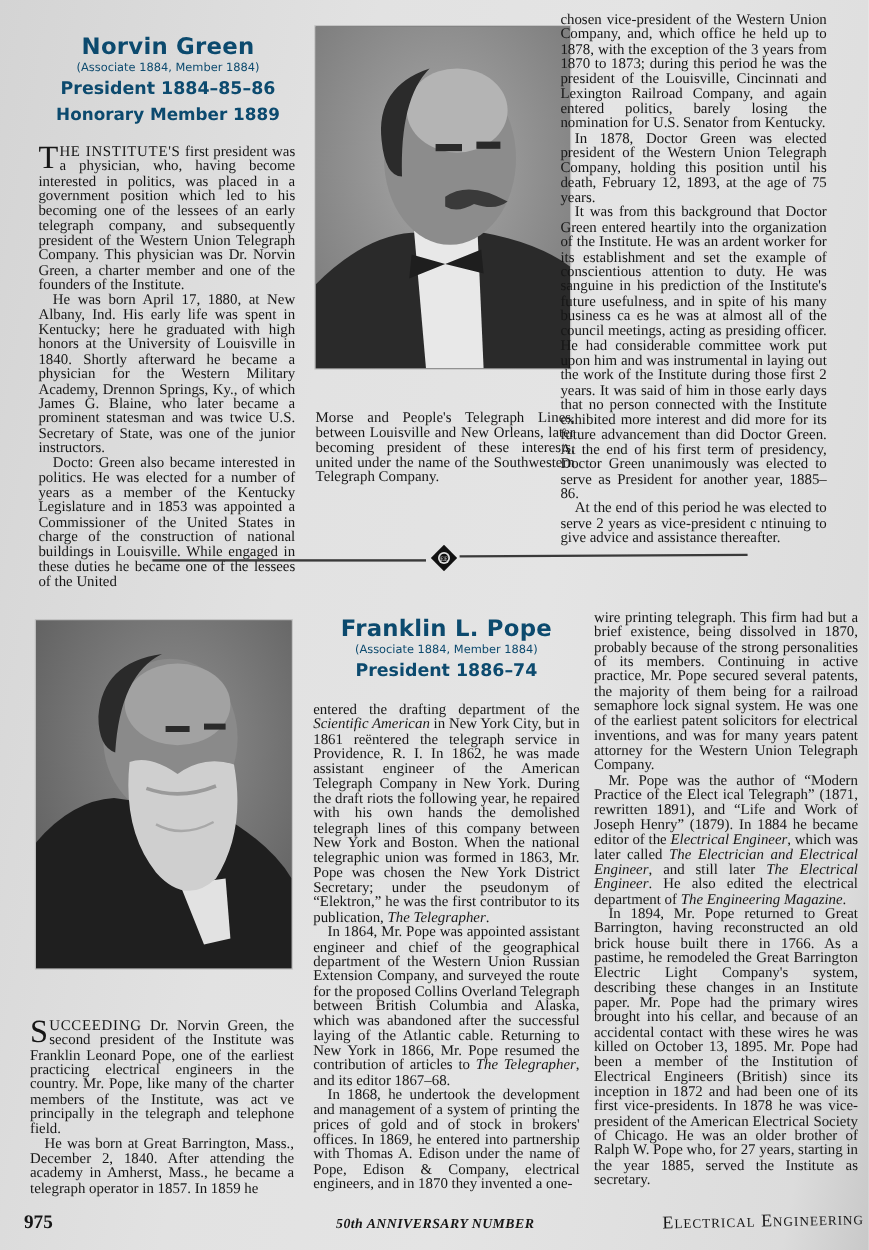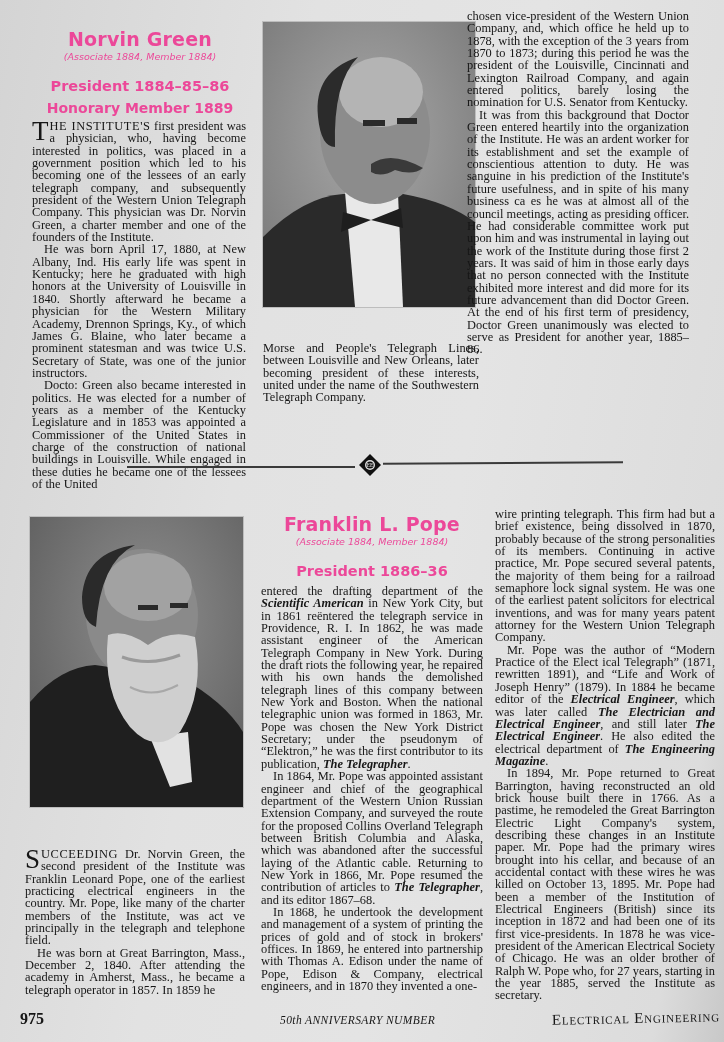--- a/index.html
+++ b/index.html
@@ -4,44 +4,44 @@
 <style>
   * { box-sizing: border-box; margin: 0; padding: 0; }
   html, body { width: 724px; height: 1042px; overflow: hidden; }
   body {
     background: linear-gradient(100deg, #d4d4d4 0%, #e2e2e2 35%, #e4e4e4 60%, #dcdcdc 92%, #c8c8c8 100%);
     color: #161616;
     font-family: "Liberation Serif", "DejaVu Serif", serif;
     position: relative;
   }
   .abs { position: absolute; }
-  .heading-block { text-align: center; font-family: "DejaVu Sans", "Liberation Sans", sans-serif; color: #ec4899; }
+  .heading-block { text-align: center; font-family: "DejaVu Sans", "Liberation Sans", sans-serif; color: #0c4a6e; }
   .h-name { font-size: 19px; font-weight: bold; letter-spacing: 0.2px; }
-  .h-assoc { font-size: 9.5px; font-style: italic; margin-top: 1px; }
-  .h-pres { font-size: 14.5px; font-weight: bold; margin-top: 16px; }
+  .h-assoc { font-size: 9.5px; margin-top: 1px; }
+  .h-pres { font-size: 14.5px; font-weight: bold; margin-top: 4px; }
   .h-hon { font-size: 14px; font-weight: bold; margin-top: 6px; }
 
   .col {
     font-size: 12.4px;
     line-height: 12.35px;
     text-align: justify;
     hyphens: none;
   }
   .col p { text-indent: 12px; }
   .col p.noindent { text-indent: 0; }
   .dropcap {
     float: left;
     font-size: 27px;
     line-height: 22px;
     margin-right: 1px;
     margin-top: 0px;
     font-family: "Liberation Serif", serif;
   }
   .smallcaps { letter-spacing: 0.6px; }
-  em { font-style: italic; font-weight: bold; }
+  em { font-style: italic; }
 
   .portrait {
     background: #5a5a5a;
     overflow: hidden;
     box-shadow: 0 0 0 1px #bdbdbd;
   }
   .portrait svg { display: block; width: 100%; height: 100%; }
 
   .divider-line {
     height: 2px; background: #3a3a3a;
@@ -94,21 +94,23 @@
     <path d="M108 142 Q128 128 160 146 Q150 154 132 148 Q118 156 108 150 Z" fill="#3a3a3a"></path>
   </svg>
 </div>
 
 <div class="abs col" style="left:263px; top:342px; width:216px;">
   <p class="noindent">Morse and People's Telegraph Lines, between Louisville and New Orleans, later becoming president of these interests, united under the name of the Southwestern Telegraph Company.</p>
 </div>
 
 <div class="abs col" style="left:467px; top:10px; width:222px;">
   <p class="noindent">chosen vice-president of the Western Union Company, and, which office he held up to 1878, with the exception of the 3 years from 1870 to 1873; during this period he was the president of the Louisville, Cincinnati and Lexington Railroad Company, and again entered politics, barely losing the nomination for U.S. Senator from Kentucky.</p>
+  <p>In 1878, Doctor Green was elected president of the Western Union Telegraph Company, holding this position until his death, February 12, 1893, at the age of 75 years.</p>
   <p>It was from this background that Doctor Green entered heartily into the organization of the Institute. He was an ardent worker for its establishment and set the example of conscientious attention to duty. He was sanguine in his prediction of the Institute's future usefulness, and in spite of his many business ca es he was at almost all of the council meetings, acting as presiding officer. He had considerable committee work put upon him and was instrumental in laying out the work of the Institute during those first 2 years. It was said of him in those early days that no person connected with the Institute exhibited more interest and did more for its future advancement than did Doctor Green. At the end of his first term of presidency, Doctor Green unanimously was elected to serve as President for another year, 1885–86.</p>
+  <p>At the end of this period he was elected to serve 2 years as vice-president c ntinuing to give advice and assistance thereafter.</p>
 </div>
 
 <div class="abs divider-line" style="left:127px; top:466px; width:228px;"></div>
 <div class="abs divider-line" style="left:383px; top:462px; width:240px; transform: rotate(-0.3deg);"></div>
 <div class="abs" style="left:359px; top:454px; width:22px; height:22px;">
   <svg viewBox="0 0 22 22" width="22" height="22">
     <path d="M11 0 L22 11 L11 22 L0 11 Z" fill="#111"></path>
     <circle cx="11" cy="11" r="5" fill="#e0e0e0"></circle>
     <circle cx="11" cy="11" r="3.6" fill="#111"></circle>
     <text x="11" y="13.3" font-size="5.5" text-anchor="middle" fill="#e0e0e0" font-family="Liberation Serif, serif">EE</text>
@@ -139,35 +141,35 @@
 
     <path d="M78 118 Q95 112 118 128 Q140 112 165 120 Q175 175 150 215 Q125 238 100 210 Q72 175 78 118 Z" fill="#cfcfcf"></path>
     <path d="M92 140 Q120 150 150 138" stroke="#9a9a9a" stroke-width="3" fill="none"></path>
     <path d="M100 170 Q122 182 148 168" stroke="#a8a8a8" stroke-width="2" fill="none"></path>
   </svg>
 </div>
 
 <div class="abs heading-block" style="left:262px; top:513px; width:220px;">
   <div class="h-name">Franklin L. Pope</div>
   <div class="h-assoc">(Associate 1884, Member 1884)</div>
-  <div class="h-pres">President 1886–36</div>
+  <div class="h-pres">President 1886–74</div>
 </div>
 
 <div class="abs col" style="left:25px; top:848px; width:220px;">
   <p class="noindent"><span class="dropcap">S</span><span class="smallcaps">UCCEEDING</span><span> Dr. Norvin Green, the second president of the Institute was Franklin Leonard Pope, one of the earliest practicing electrical engineers in the country. Mr. Pope, like many of the charter members of the Institute, was act ve principally in the telegraph and telephone field.</span></p>
   <p>He was born at Great Barrington, Mass., December 2, 1840. After attending the academy in Amherst, Mass., he became a telegraph operator in 1857. In 1859 he</p>
 </div>
 
 <div class="abs col" style="left:261px; top:585px; width:222px;">
   <p class="noindent"><span>entered the drafting department of the </span><em>Scientific American</em><span> in New York City, but in 1861 reëntered the telegraph service in Providence, R. I. In 1862, he was made assistant engineer of the American Telegraph Company in New York. During the draft riots the following year, he repaired with his own hands the demolished telegraph lines of this company between New York and Boston. When the national telegraphic union was formed in 1863, Mr. Pope was chosen the New York District Secretary; under the pseudonym of “Elektron,” he was the first contributor to its publication, </span><em>The Telegrapher</em><span>.</span></p>
   <p><span>In 1864, Mr. Pope was appointed assistant engineer and chief of the geographical department of the Western Union Russian Extension Company, and surveyed the route for the proposed Collins Overland Telegraph between British Columbia and Alaska, which was abandoned after the successful laying of the Atlantic cable. Returning to New York in 1866, Mr. Pope resumed the contribution of articles to </span><em>The Telegrapher</em><span>, and its editor 1867–68.</span></p>
   <p>In 1868, he undertook the development and management of a system of printing the prices of gold and of stock in brokers' offices. In 1869, he entered into partnership with Thomas A. Edison under the name of Pope, Edison &amp; Company, electrical engineers, and in 1870 they invented a one-</p>
 </div>
 
 <div class="abs col" style="left:495px; top:508px; width:220px;">
   <p class="noindent">wire printing telegraph. This firm had but a brief existence, being dissolved in 1870, probably because of the strong personalities of its members. Continuing in active practice, Mr. Pope secured several patents, the majority of them being for a railroad semaphore lock signal system. He was one of the earliest patent solicitors for electrical inventions, and was for many years patent attorney for the Western Union Telegraph Company.</p>
   <p><span>Mr. Pope was the author of “Modern Practice of the Elect ical Telegraph” (1871, rewritten 1891), and “Life and Work of Joseph Henry” (1879). In 1884 he became editor of the </span><em>Electrical Engineer</em><span>, which was later called </span><em>The Electrician and Electrical Engineer</em><span>, and still later </span><em>The Electrical Engineer</em><span>. He also edited the electrical department of </span><em>The Engineering Magazine</em><span>.</span></p>
   <p>In 1894, Mr. Pope returned to Great Barrington, having reconstructed an old brick house built there in 1766. As a pastime, he remodeled the Great Barrington Electric Light Company's system, describing these changes in an Institute paper. Mr. Pope had the primary wires brought into his cellar, and because of an accidental contact with these wires he was killed on October 13, 1895. Mr. Pope had been a member of the Institution of Electrical Engineers (British) since its inception in 1872 and had been one of its first vice-presidents. In 1878 he was vice-president of the American Electrical Society of Chicago. He was an older brother of Ralph W. Pope who, for 27 years, starting in the year 1885, served the Institute as secretary.</p>
 </div>
 
 <div class="abs footer-page" style="left:20px; top:1010px;">975</div>
-<div class="abs footer-center" style="left:280px; top:1014px;">50th ANNIVERSARY NUMBER</div>
+<div class="abs footer-center" style="left:280px; top:1014px;font-weight:bold;">50th ANNIVERSARY NUMBER</div>
 <div class="abs footer-right" style="left:552px; top:1010px; transform: rotate(-1.2deg);">Electrical Engineering</div>
 
 </body></html>

